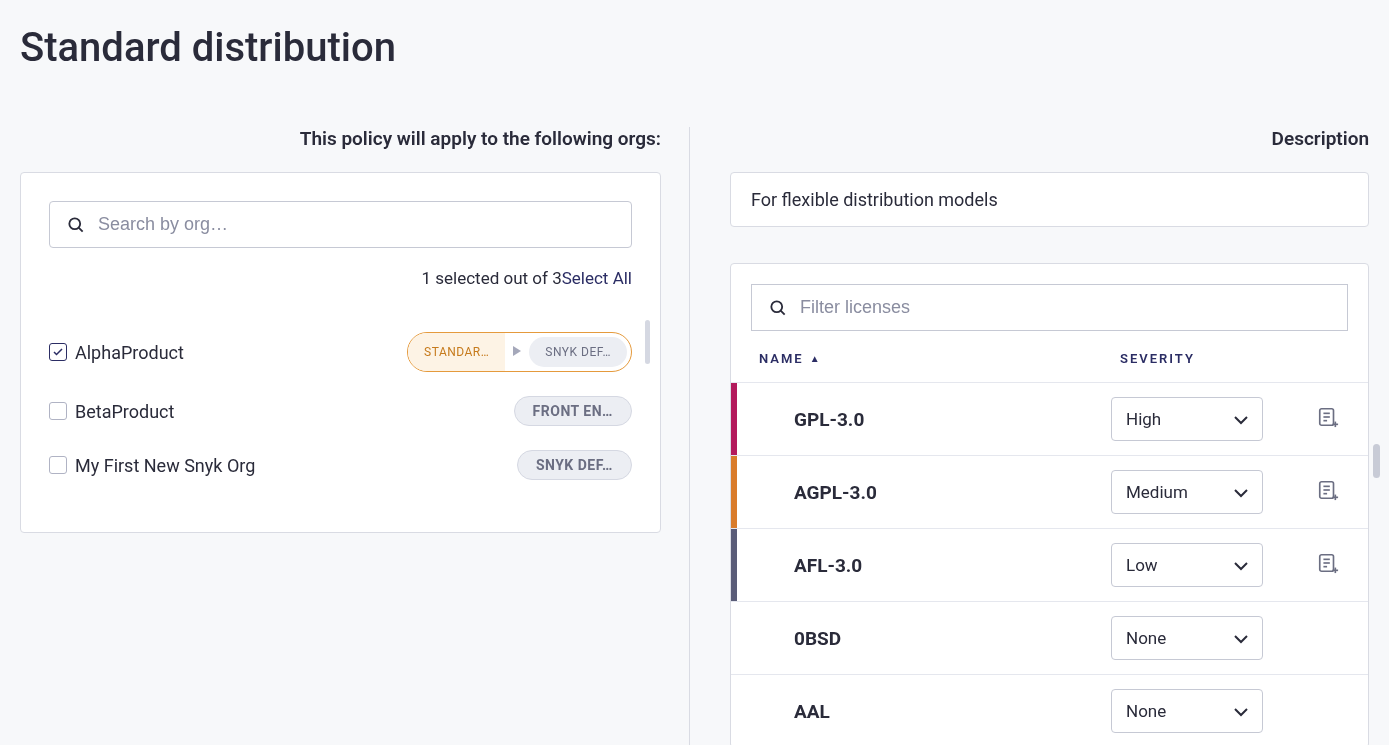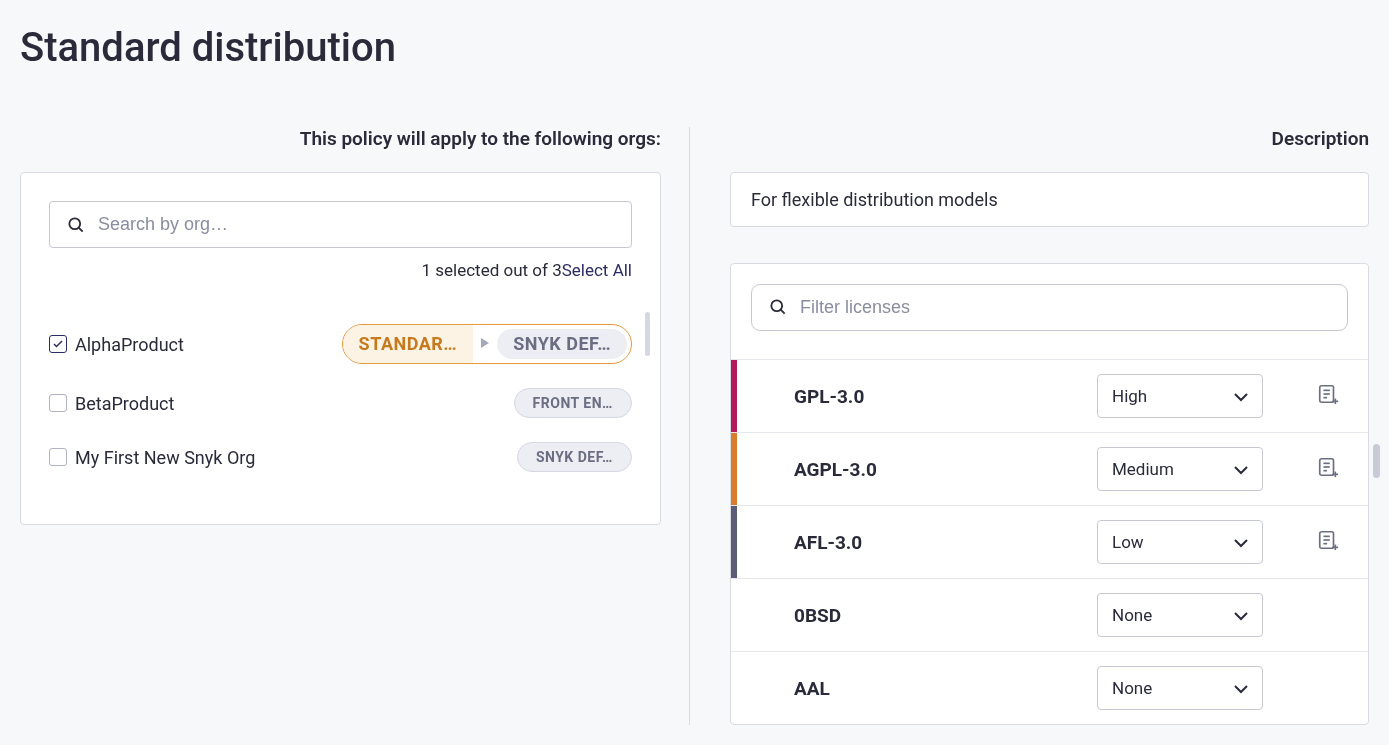--- a/index.html
+++ b/index.html
@@ -46,21 +46,21 @@
     border: 1px solid #d9dbe3;
     border-radius: 4px;
     padding: 28px 28px 40px 28px;
   }
   .search-wrap {
     display: flex;
     align-items: center;
     border: 1px solid #c6c9d4;
     border-radius: 4px;
     padding: 12px 16px;
-    margin-bottom: 12px;
+    margin-bottom: 20px;
   }
   .search-wrap svg { flex-shrink: 0; }
   .search-input {
     border: none;
     outline: none;
     font-size: 18px;
     color: #2a2b3a;
     margin-left: 12px;
     flex: 1;
     background: transparent;
@@ -122,23 +122,23 @@
     display: flex;
     align-items: center;
     border: 1px solid #e59a3c;
     border-radius: 999px;
     background: #fff;
     overflow: hidden;
     height: 40px;
   }
   .pill-group .pill {
     padding: 0 16px;
-    font-size: 18px;
+    font-size: 12px;
     letter-spacing: 0.5px;
-    font-weight: 700;
+    font-weight: 400;
     white-space: nowrap;
     line-height: 40px;
   }
   .pill-group .pill.primary {
     background: #fdf3e5;
     color: #c67a1c;
   }
   .pill-group .pill.secondary {
     background: #eceef3;
     color: #6b6e82;
@@ -185,25 +185,25 @@
 
   .license-panel {
     background: #fff;
     border: 1px solid #d9dbe3;
     border-radius: 4px;
     padding: 20px 20px 0 20px;
     position: relative;
   }
   .license-panel .filter-wrap {
     display: flex;
-    align-items: flex-start;
+    align-items: flex-end;
     border: 1px solid #c6c9d4;
-    border-radius: 9px;
+    border-radius: 0;
     padding: 12px 16px;
-    margin-bottom: 28px;
+    margin-bottom: 20px;
   }
   .filter-input {
     border: none;
     outline: none;
     font-size: 18px;
     color: #2a2b3a;
     margin-left: 12px;
     flex: 1;
     background: transparent;
   }
@@ -262,21 +262,21 @@
   .sev-low { background: #5a5c78; }
   .sev-none { background: transparent; }
 
   .license-name {
     flex: 1;
     font-size: 19px;
     font-weight: 700;
     color: #2a2b3a;
   }
   .sev-select {
-    width: 166px;
+    width: 152px;
     height: 44px;
     border: 1px solid #c6c9d4;
     border-radius: 4px;
     display: flex;
     align-items: center;
     justify-content: space-between;
     padding: 0 14px;
     font-size: 17px;
     color: #2a2b3a;
     cursor: pointer;
@@ -384,20 +384,27 @@
         <div class="right-scrollbar"></div>
 
         <div class="filter-wrap">
           <svg width="20" height="20" viewBox="0 0 24 24" fill="none" stroke="#2a2b3a" stroke-width="2.2">
               <circle cx="10.5" cy="10.5" r="6.5"></circle>
               <line x1="20" y1="20" x2="15.2" y2="15.2"></line>
             </svg>
           <input class="filter-input" placeholder="Filter licenses" style="">
         </div>
 
+        <div class="license-header">
+          <div class="col-name">
+            <span>NAME</span>
+            <span class="sort-caret">▲</span>
+          </div>
+          <div class="col-sev">SEVERITY</div>
+        </div>
 
         <div class="license-table">
 
           <div class="license-row">
             <div class="sev-bar sev-high"></div>
             <div class="license-name">GPL-3.0</div>
             <div class="sev-select">
               <span>High</span>
               <span class="chev"><svg width="14" height="9" viewBox="0 0 14 9" fill="none" stroke="#2a2b3a" stroke-width="2">
                     <polyline points="1 1 7 7 13 1"></polyline>

